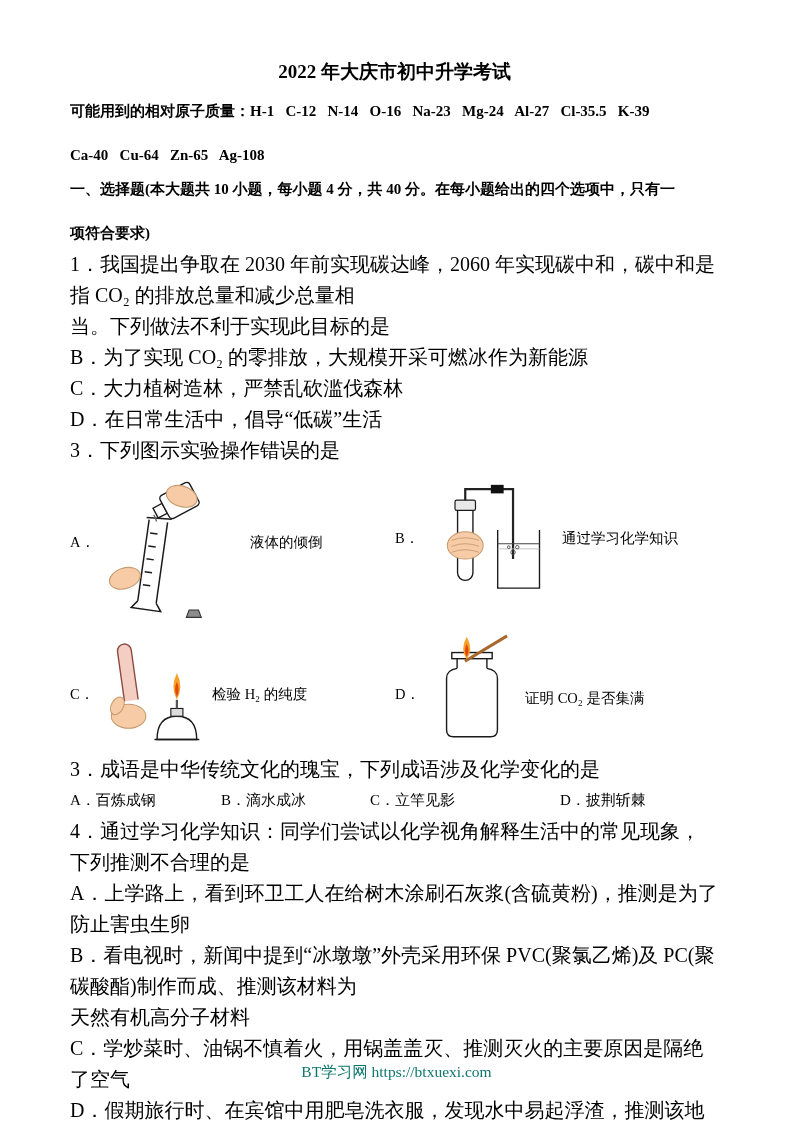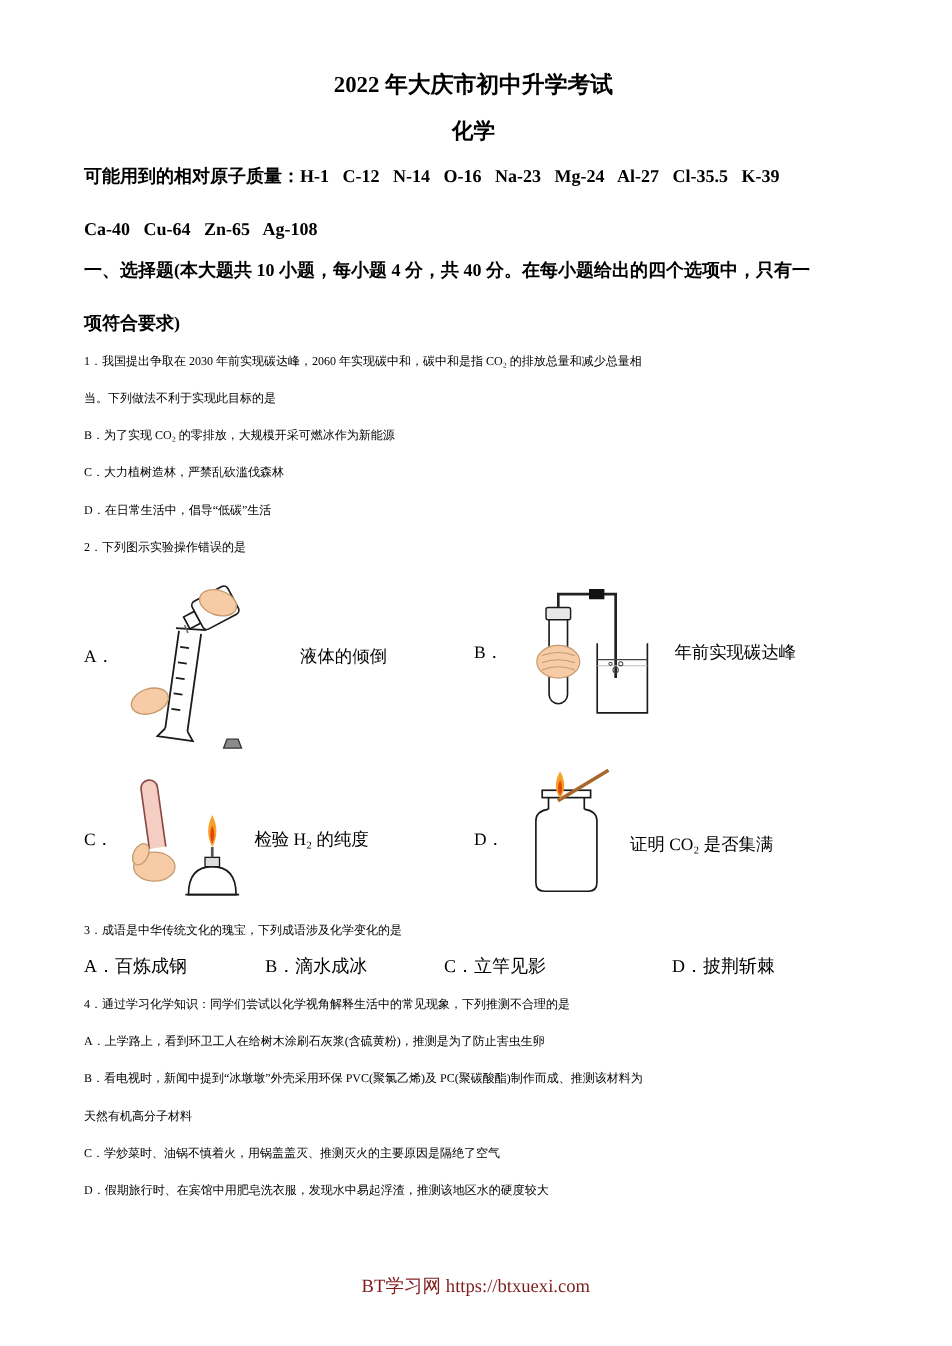--- a/index.html
+++ b/index.html
@@ -7,54 +7,53 @@
   .page {
     width:793px; height:1122px; background:#ffffff; position:relative;
     font-family:"Liberation Serif","DejaVu Serif",serif; color:#000;
     padding:58px 74px 0 70px; overflow:hidden;border-radius:19px;
   }
   .title { text-align:center; font-size:19px; font-weight:bold; line-height:27px; }
   .subject { text-align:center; font-size:18px; font-weight:bold; margin-top:12px; line-height:25px; }
   .bold-line { font-weight:bold; font-size:15px; line-height:32px; white-space:pre-wrap;margin-top:12px; }
   .masses { margin-top:10px; }
   .section-head { margin-top:2px; }
-  .text-line { font-size:10px; line-height:31px; white-space:pre-wrap; }
+  .text-line { font-size:20px; line-height:31px; white-space:pre-wrap; }
   .fig-row { position:relative; }
   .fig-row1 { height:156px; margin-top:6px; }
   .fig-row2 { height:126px; }
   .fig-label, .fig-caption { position:absolute; font-size:14.5px; line-height:20px; white-space:nowrap; }
   .fig { position:absolute; }
   .q3-options { position:relative; height:31px; }
   .q3-options span { position:absolute; top:0; font-size:15px; line-height:31px; white-space:nowrap; }
   .footer {
     position:absolute; left:0; right:0; top:1062px; text-align:center;
-    color:#7f1d1d; font-size:15.5px;
+    color:#0f766e; font-size:15.5px;
   }
 </style>
 </head>
 <body>
 
 <div class="page">
 
   <div class="title">2022 年大庆市初中升学考试</div>
-  <div class="subject">化学</div>
 
   <div class="bold-line masses">可能用到的相对原子质量：H-1   C-12   N-14   O-16   Na-23   Mg-24   Al-27   Cl-35.5   K-39</div>
   <div class="bold-line">Ca-40   Cu-64   Zn-65   Ag-108</div>
 
   <div class="bold-line section-head">一、选择题(本大题共 10 小题，每小题 4 分，共 40 分。在每小题给出的四个选项中，只有一</div>
   <div class="bold-line">项符合要求)</div>
 
   <div class="text-line">1．我国提出争取在 2030 年前实现碳达峰，2060 年实现碳中和，碳中和是指 CO₂ 的排放总量和减少总量相</div>
   <div class="text-line">当。下列做法不利于实现此目标的是</div>
   <div class="text-line">B．为了实现 CO₂ 的零排放，大规模开采可燃冰作为新能源</div>
   <div class="text-line">C．大力植树造林，严禁乱砍滥伐森林</div>
   <div class="text-line">D．在日常生活中，倡导“低碳”生活</div>
 
-  <div class="text-line">2．下列图示实验操作错误的是</div>
+  <div class="text-line">3．下列图示实验操作错误的是</div>
 
   <div class="fig-row fig-row1">
     <span class="fig-label" style="left:0; top:60px;">A．</span>
 
     <svg class="fig" style="left:24px; top:2px;" width="140" height="149" viewBox="0 0 150 160">
       <g transform="rotate(8 62 100)" stroke="#1a1a1a" fill="none" stroke-width="1.6">
         <line x1="52" y1="50" x2="52" y2="138"></line>
         <line x1="72" y1="50" x2="72" y2="138"></line>
         <line x1="49" y1="48" x2="76" y2="46"></line>
         <line x1="55" y1="64" x2="63" y2="64"></line>
@@ -86,21 +85,21 @@
       <path d="M84,54 L84,122 L133,122 L133,54" fill="none" stroke="#1a1a1a" stroke-width="1.6"></path>
       <line x1="84" y1="70" x2="133" y2="70" stroke="#444" stroke-width="1.2"></line>
       <line x1="84" y1="76" x2="133" y2="76" stroke="#bbb" stroke-width="1"></line>
       <circle cx="102" cy="80" r="2.6" fill="none" stroke="#444"></circle>
       <circle cx="107" cy="74" r="2" fill="none" stroke="#444"></circle>
       <circle cx="97" cy="74" r="1.6" fill="none" stroke="#444"></circle>
       <ellipse cx="46" cy="72" rx="21" ry="16" fill="#f6cba6" stroke="#c59a6d" stroke-width="1.2"></ellipse>
       <path d="M30,66 Q46,60 62,66 M30,73 Q46,67 62,73 M30,80 Q46,74 62,80" stroke="#c59a6d" fill="none" stroke-width="1"></path>
     </svg>
 
-    <span class="fig-caption" style="left:492px; top:56px;">年前实现碳达峰</span>
+    <span class="fig-caption" style="left:492px; top:56px;">通过学习化学知识</span>
   </div>
 
   <div class="fig-row fig-row2">
     <span class="fig-label" style="left:0; top:56px;">C．</span>
 
     <svg class="fig" style="left:24px; top:2px;" width="108" height="119" viewBox="0 0 125 138">
       <g transform="rotate(-8 39 52)">
         <path d="M31,82 L31,24 A8,8 0 0 1 47,24 L47,82" fill="#f4cdc3" stroke="#8a4a42" stroke-width="1.6"></path>
       </g>
       <ellipse cx="40" cy="100" rx="20" ry="14" fill="#f6cba6" stroke="#c59a6d" stroke-width="1.2"></ellipse>

